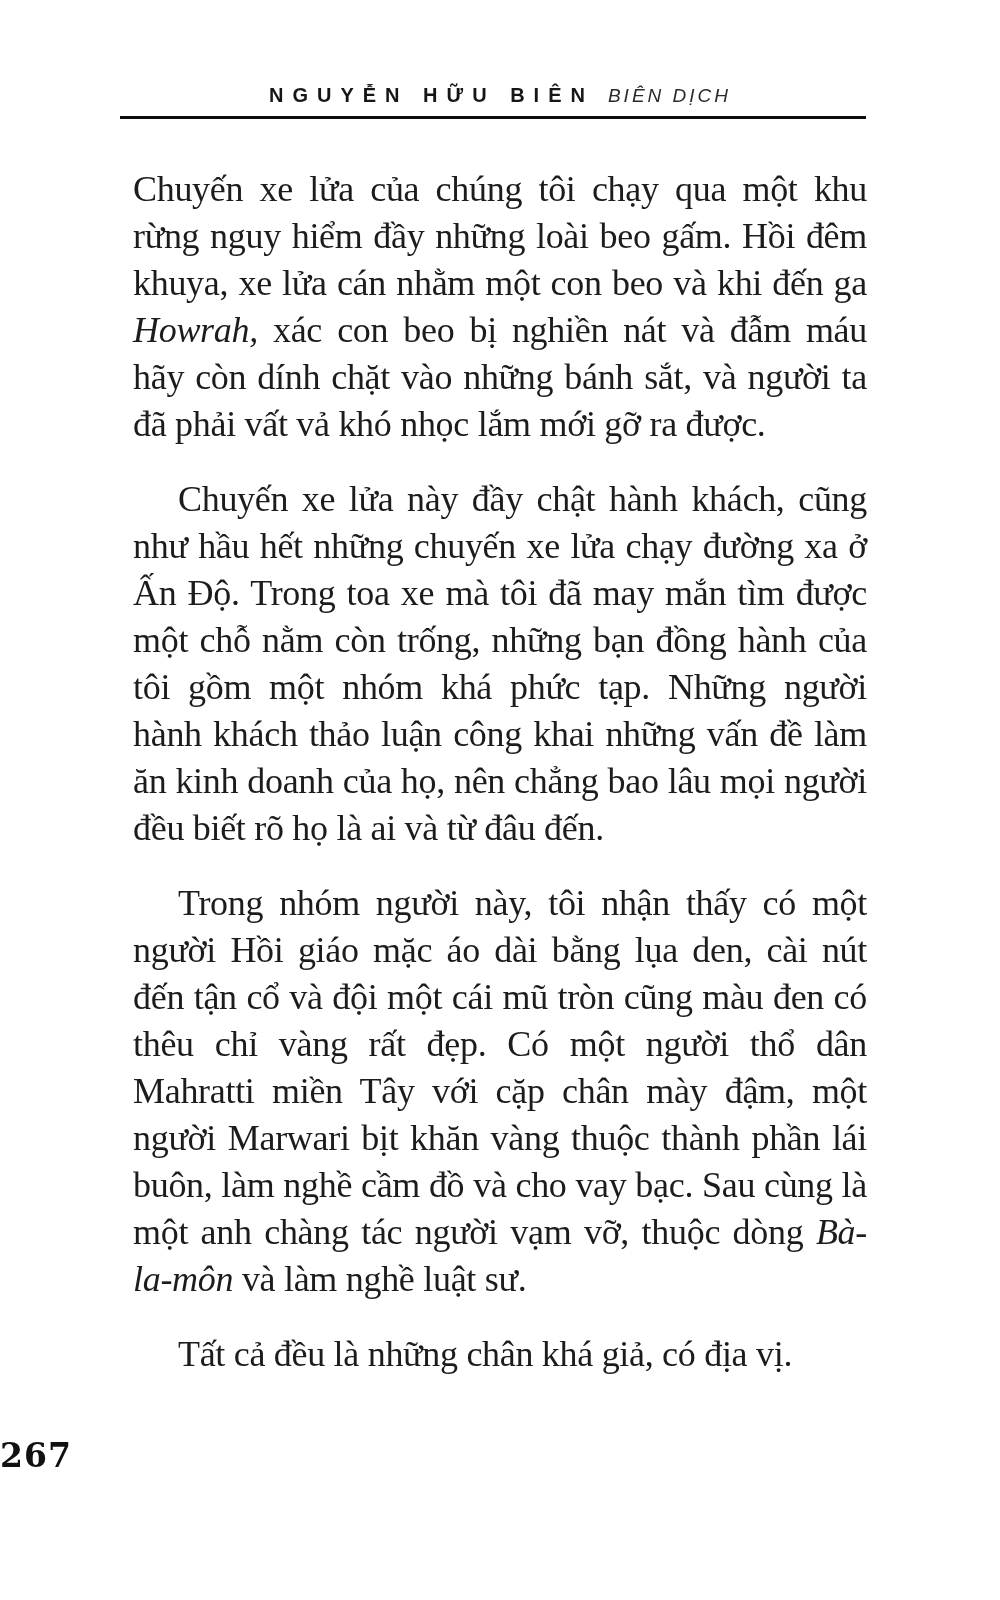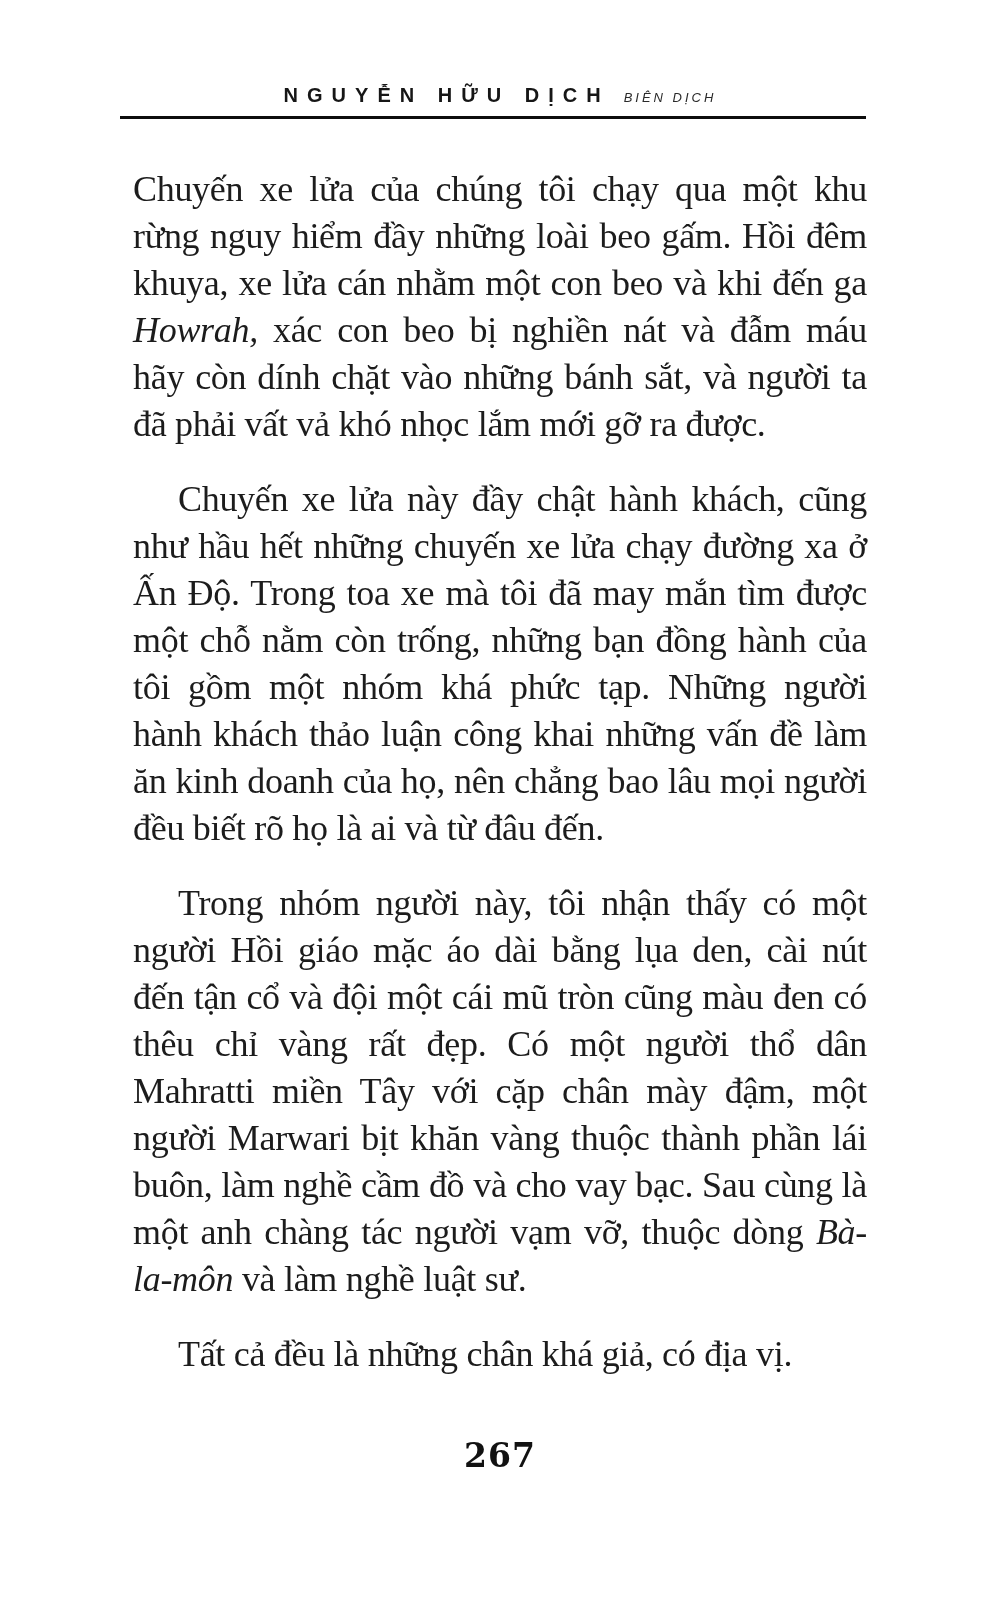--- a/index.html
+++ b/index.html
@@ -28,21 +28,21 @@
     font-family: "Liberation Sans", "DejaVu Sans", sans-serif;
     font-weight: 700;
     font-size: 20px;
     letter-spacing: 9px;
     color: #161616;
   }
   .header-role {
     font-family: "Liberation Sans", "DejaVu Sans", sans-serif;
     font-style: italic;
     font-weight: 500;
-    font-size: 13px;
+    font-size: 19px;
     letter-spacing: 3px;
     color: #2a2a2a;
     margin-left: 14px;
   }
   .header-rule {
     position: absolute;
     top: 116px;
     left: 120px;
     width: 746px;
     height: 3px;
@@ -66,35 +66,35 @@
     text-indent: 45px;
   }
   .content .it {
     font-style: italic;
   }
   .page-number {
     position: absolute;
     top: 1436px;
     left: 0;
     width: 100%;
-    text-align: center;
+    text-align: left;
     font-family: "DejaVu Serif", "Liberation Serif", serif;
     font-weight: 700;
     font-size: 33px;
     letter-spacing: 1px;
     color: #111111;
   }
 </style>
 </head>
 <body>
 
 <div class="page">
 
   <div class="running-header">
-    <span class="header-author">NGUYỄN HỮU DỊCH</span><span class="header-role">BIÊN DỊCH</span>
+    <span class="header-author">NGUYỄN HỮU BIÊN</span><span class="header-role">BIÊN DỊCH</span>
   </div>
 
   <div class="header-rule"></div>
 
   <div class="content">
       <p class=""><span>Chuyến xe lửa của chúng tôi chạy qua một khu rừng nguy hiểm đầy những loài beo gấm. Hồi đêm khuya, xe lửa cán nhằm một con beo và khi đến ga </span><span class="it">Howrah,</span><span> xác con beo bị nghiền nát và đẫm máu hãy còn dính chặt vào những bánh sắt, và người ta đã phải vất vả khó nhọc lắm mới gỡ ra được.</span></p>
       <p class="indent"><span>Chuyến xe lửa này đầy chật hành khách, cũng như hầu hết những chuyến xe lửa chạy đường xa ở Ấn Độ. Trong toa xe mà tôi đã may mắn tìm được một chỗ nằm còn trống, những bạn đồng hành của tôi gồm một nhóm khá phức tạp. Những người hành khách thảo luận công khai những vấn đề làm ăn kinh doanh của họ, nên chẳng bao lâu mọi người đều biết rõ họ là ai và từ đâu đến.</span></p>
       <p class="indent"><span>Trong nhóm người này, tôi nhận thấy có một người Hồi giáo mặc áo dài bằng lụa den, cài nút đến tận cổ và đội một cái mũ tròn cũng màu đen có thêu chỉ vàng rất đẹp. Có một người thổ dân Mahratti miền Tây với cặp chân mày đậm, một người Marwari bịt khăn vàng thuộc thành phần lái buôn, làm nghề cầm đồ và cho vay bạc. Sau cùng là một anh chàng tác người vạm vỡ, thuộc dòng </span><span class="it">Bà-la-môn</span><span> và làm nghề luật sư.</span></p>
       <p class="indent"><span>Tất cả đều là những chân khá giả, có địa vị.</span></p>
     </div>

